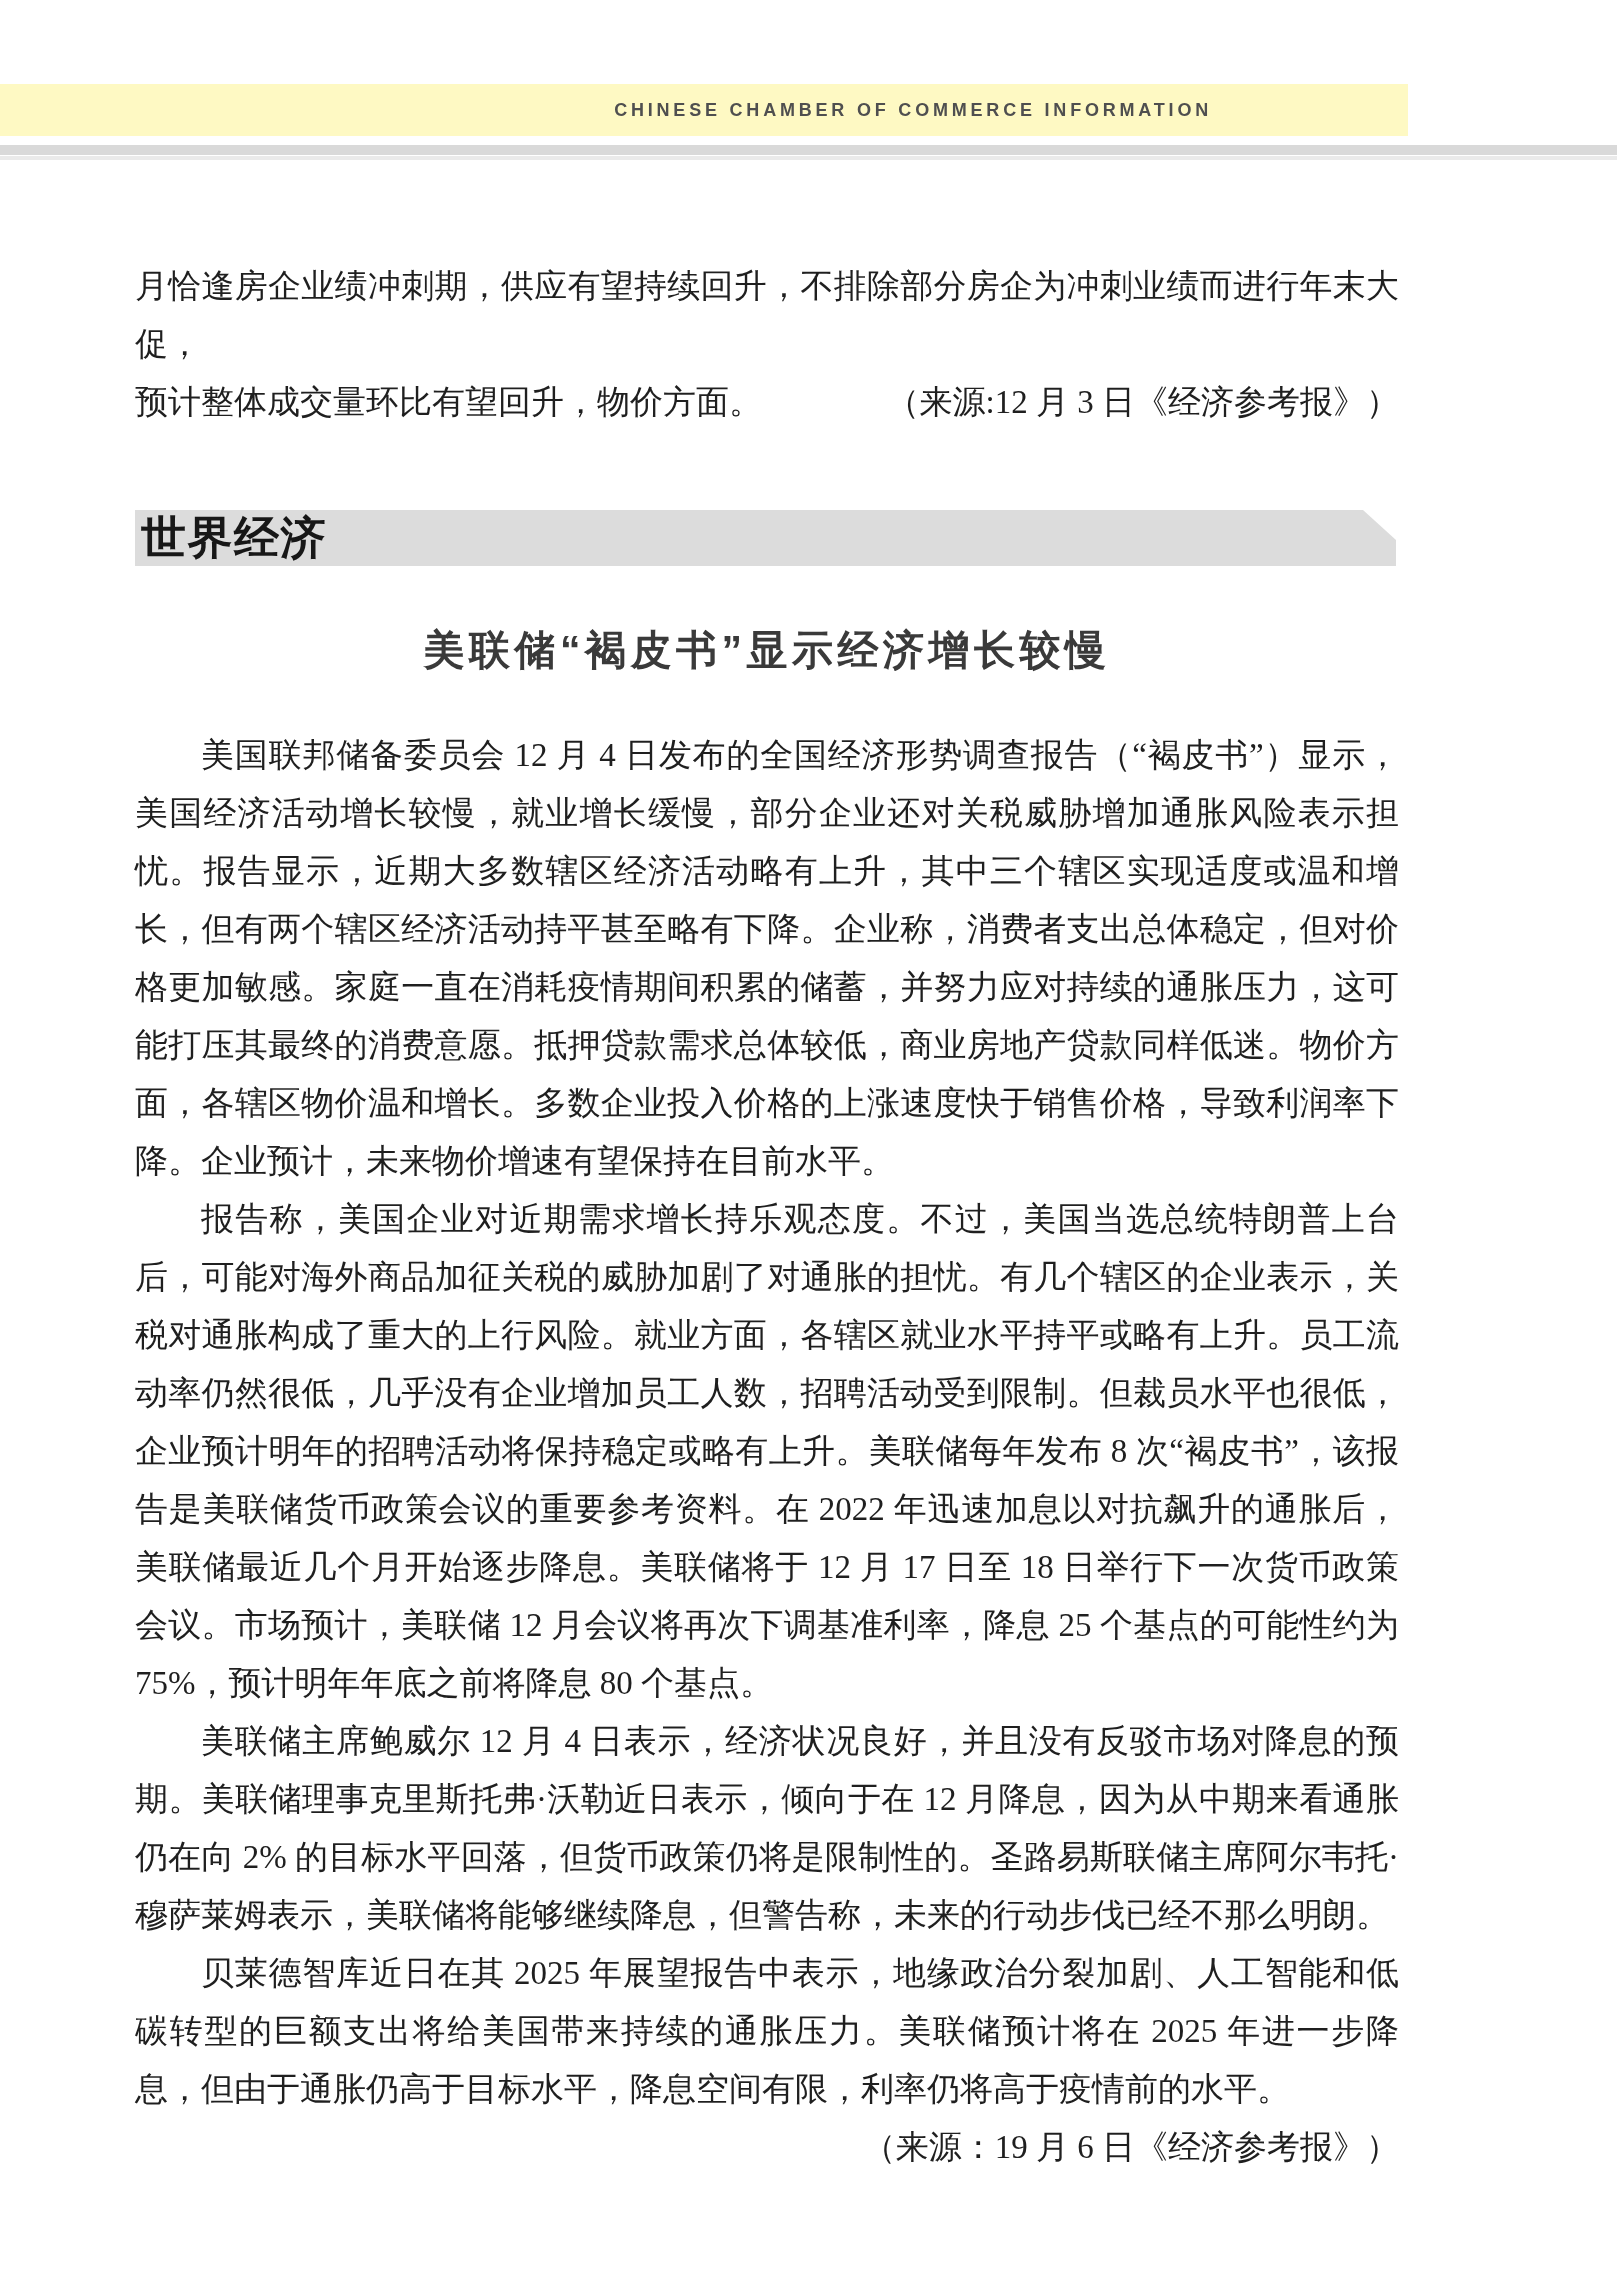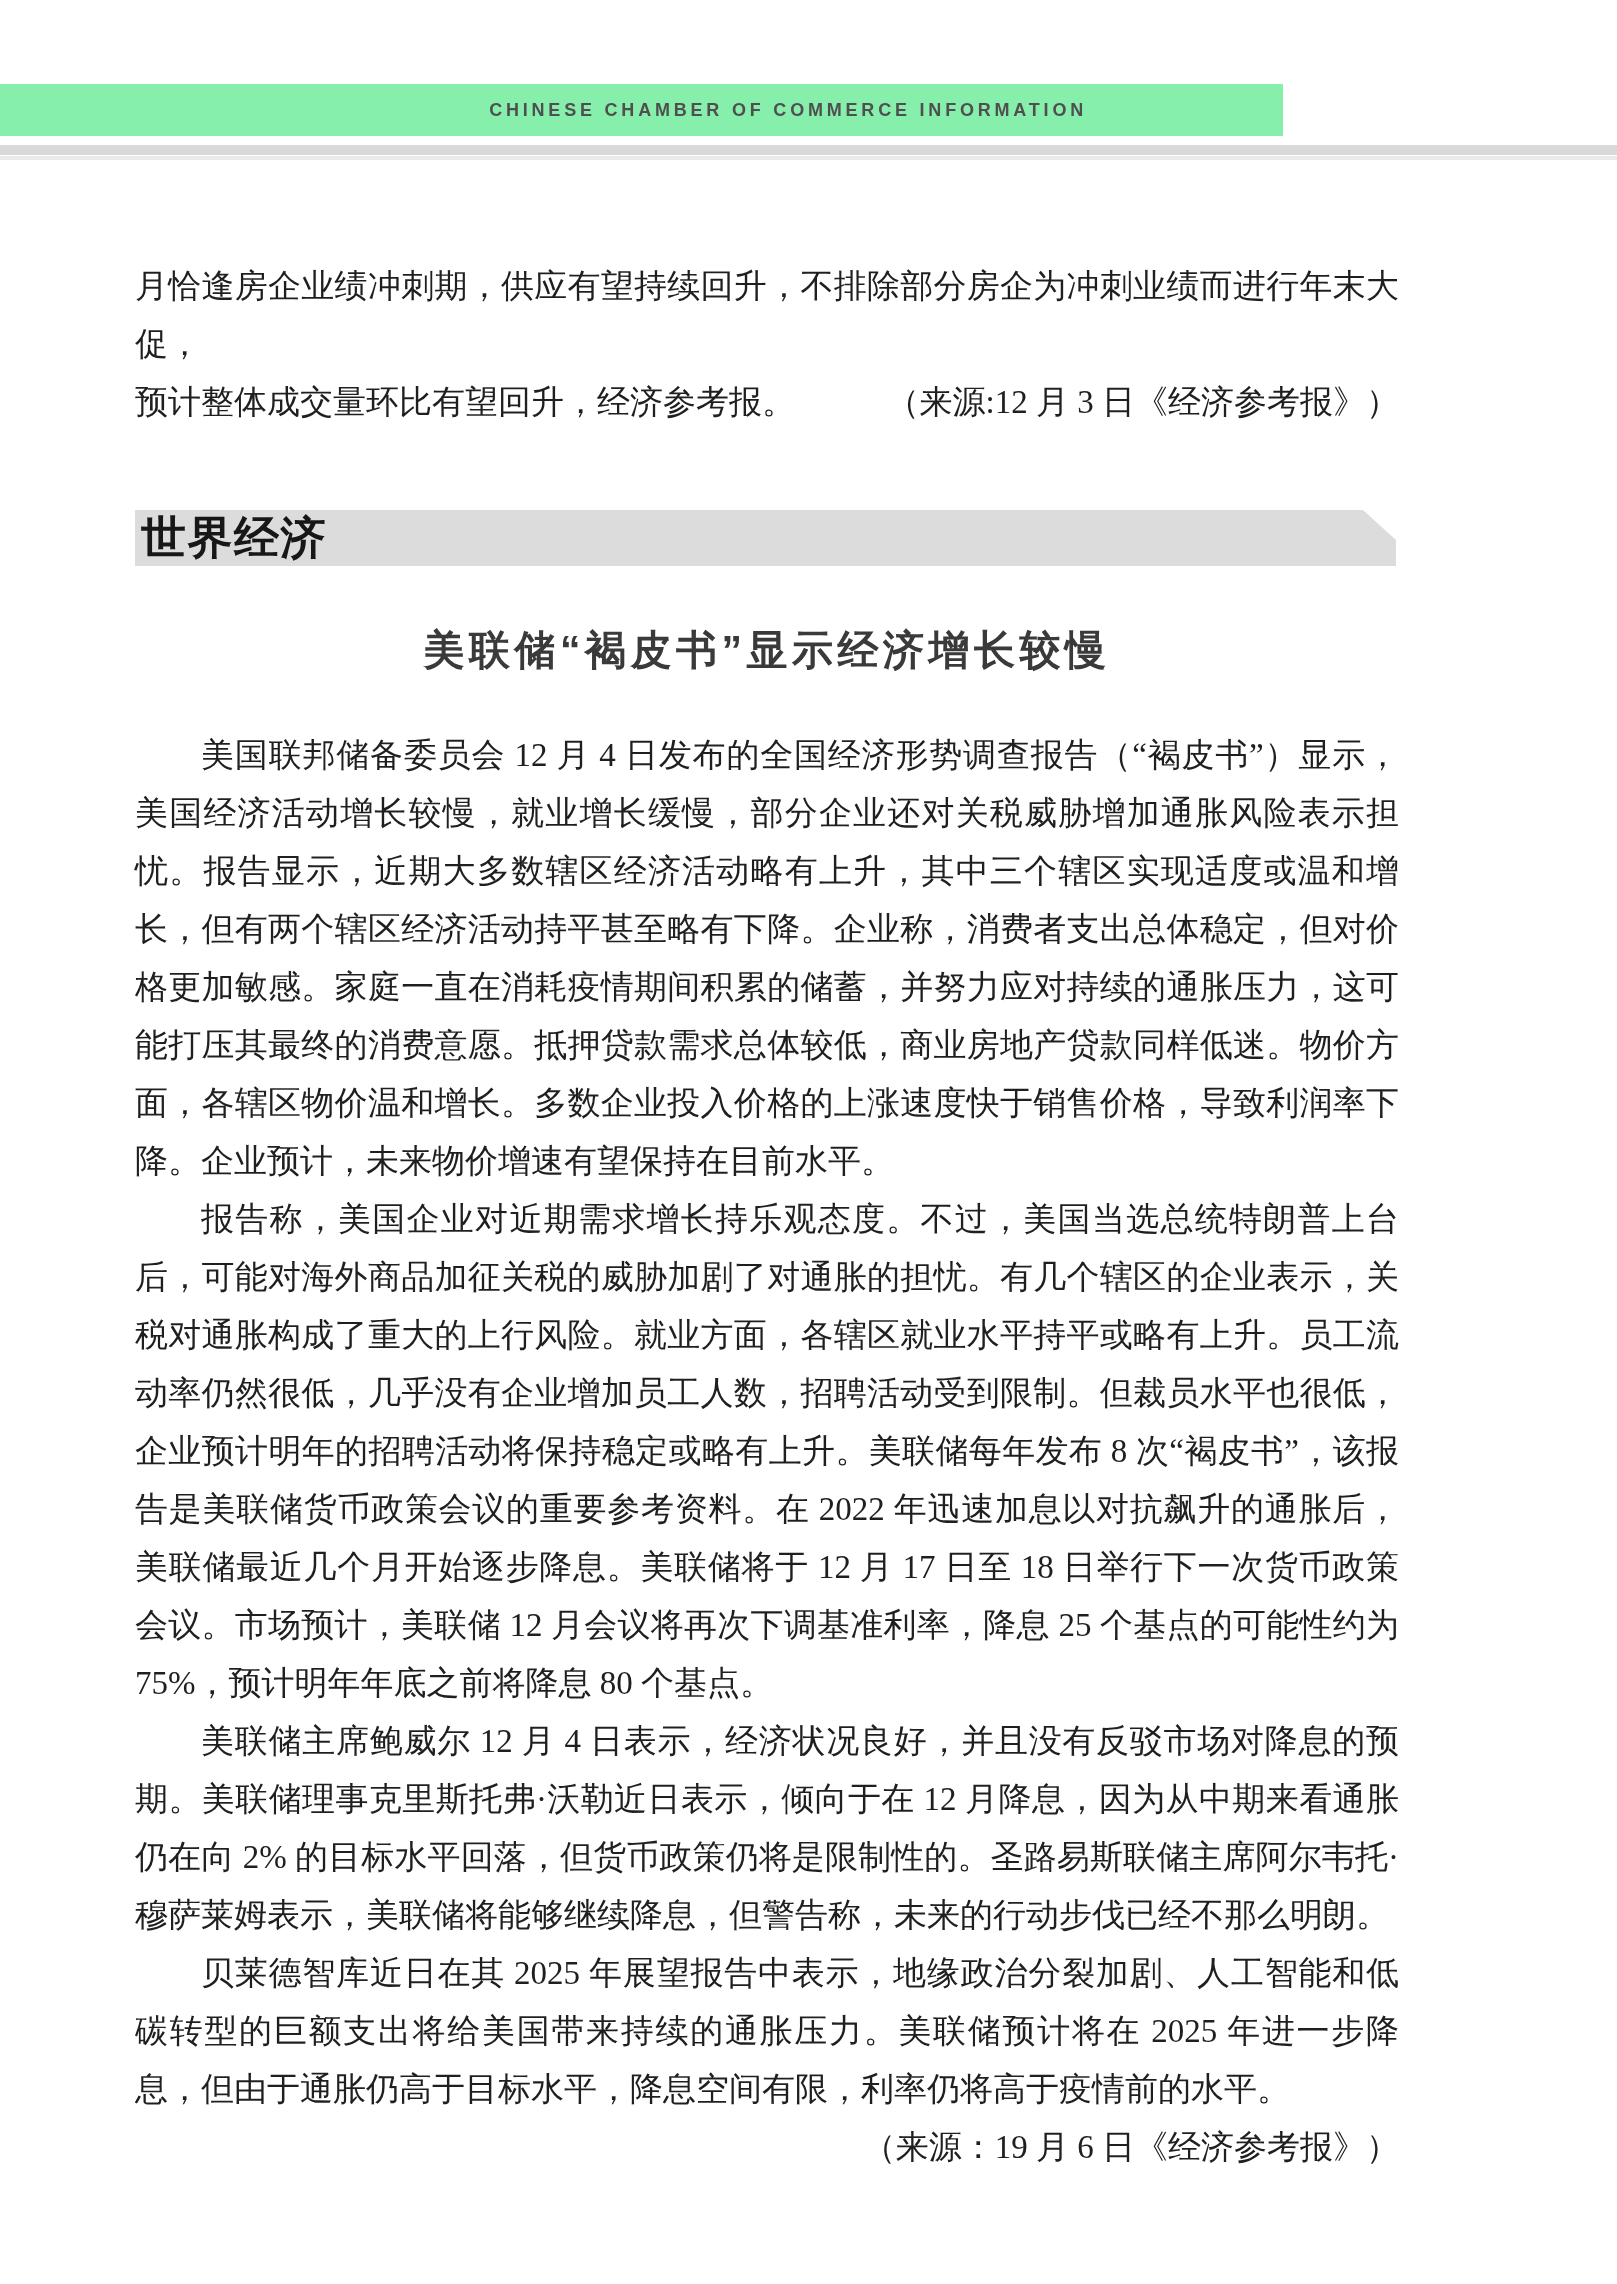--- a/index.html
+++ b/index.html
@@ -15,23 +15,23 @@
     overflow: hidden;
     font-family: "Liberation Serif", "DejaVu Serif", serif;
     color: #1f1f1f;
   }
 
   
   .header-band {
     position: absolute;
     top: 84px;
     left: 0;
-    width: 1283px;
+    width: 1408px;
     height: 52px;
-    background: #86efac;
+    background: #fef9c3;
     display: flex;
     align-items: center;
     justify-content: flex-end;
     padding-right: 196px;
     box-sizing: border-box;
   }
   .header-brand {
     font-family: "Liberation Sans", "DejaVu Sans", sans-serif;
     font-size: 18px;
     font-weight: bold;
@@ -146,21 +146,21 @@
     <span class="header-brand">CHINESE CHAMBER OF COMMERCE INFORMATION</span>
   </div>
   <div class="header-stripe-1"></div>
   <div class="header-stripe-2"></div>
 
   <div class="content">
 
     <p class="body-text">月恰逢房企业绩冲刺期，供应有望持续回升，不排除部分房企为冲刺业绩而进行年末大促，</p>
 
     <div class="intro-line2-row">
-      <span>预计整体成交量环比有望回升，经济参考报。</span>
+      <span>预计整体成交量环比有望回升，物价方面。</span>
       <span class="source-text">（来源:12 月 3 日《经济参考报》）</span>
     </div>
 
     <div class="section-banner">
       <span class="section-banner-label">世界经济</span>
     </div>
 
     <h1 class="article-title">美联储“褐皮书”显示经济增长较慢</h1>
 
     <div class="article-paragraphs">

